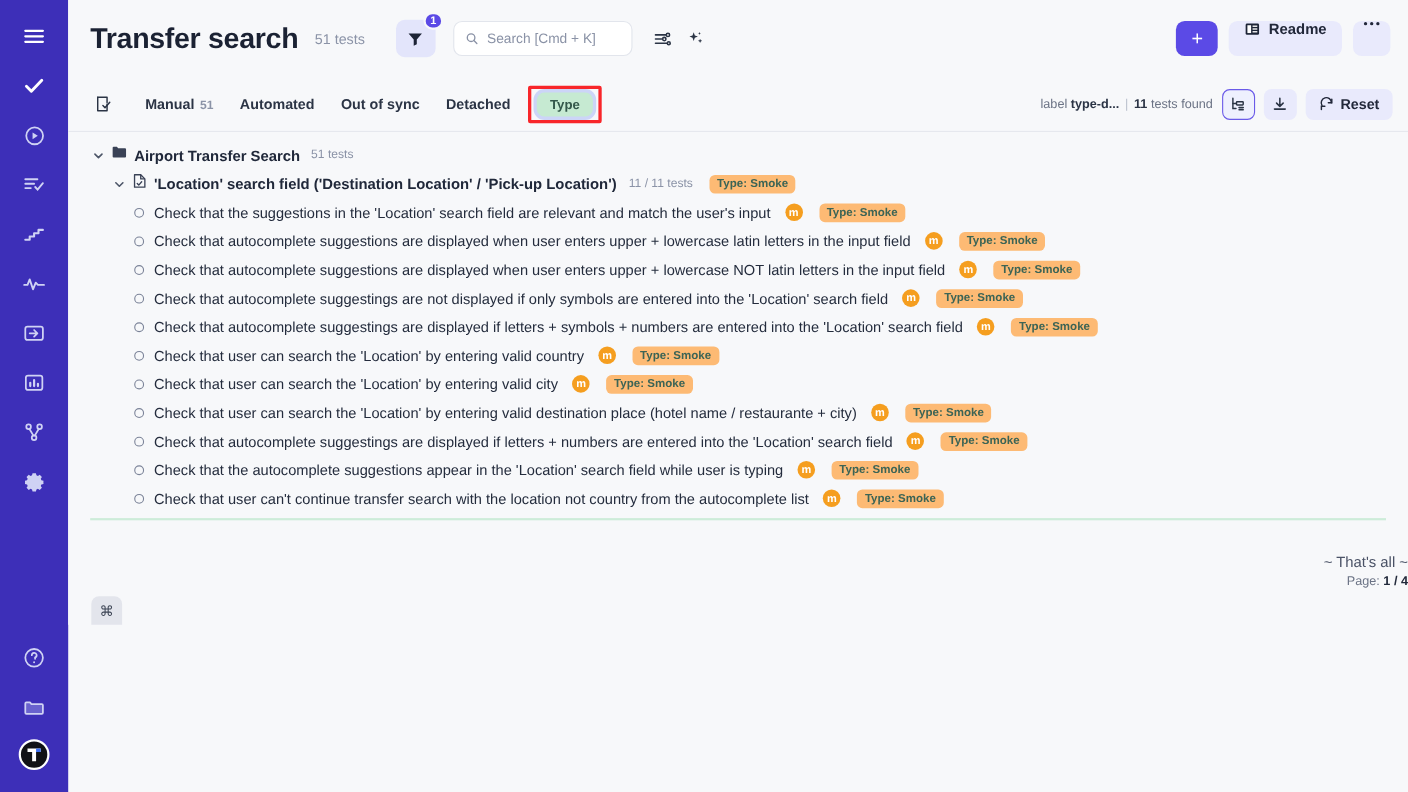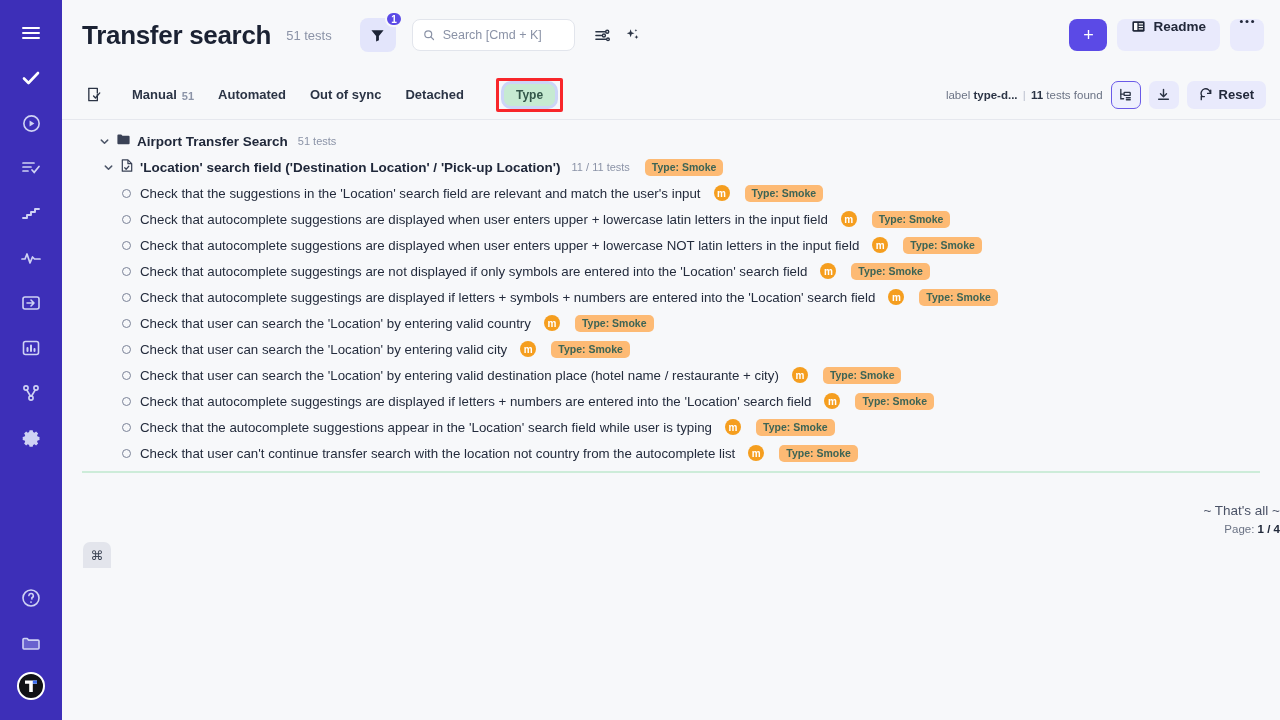--- a/index.html
+++ b/index.html
@@ -104,21 +104,21 @@
     position: relative;
   }
   .tab-lead-icon { width: 24px; display:flex; align-items:center; justify-content:center; color:#2b3445; margin-right: 14px;}
   .tab {
     font-size: 13px; font-weight: bold; color: #2b3445;
     padding: 0 12px; cursor: pointer; white-space: nowrap;
     display: flex; align-items: flex-end; gap: 5px;
   }
   .tab .num { font-size: 11px; font-weight: bold; color: #8b93a7; }
   .tab-type-wrap {
-    position: relative; margin-left: 20px;
+    position: relative; margin-left: 4px;
     padding: 6px 8px;
   }
   .tab-type-outline {
     position: absolute; inset: 0;
     border: 3px solid #f8262a; border-radius: 2px; pointer-events: none;
   }
   .chip-type {
     display: inline-flex; align-items: center; justify-content: center;
     height: 22px; padding: 0 12px; border-radius: 7px;
     background: #c6ead2; color: #33574a; font-size: 12px; font-weight: bold;
@@ -139,21 +139,21 @@
     height: 28px; border-radius: 7px; background: #e9eafc; color: #22283a;
     display: flex; align-items: center; gap: 6px; padding: 0 12px;
     font-size: 13px; font-weight: bold; cursor: pointer; border: none;
     font-family: "Liberation Sans", sans-serif;
   }
 
   
   .tree { padding-top: 8px; }
   .row {
     display: flex; align-items: center; height: 26px;
-    padding-left: 36px; gap: 6px; white-space: nowrap;
+    padding-left: 21px; gap: 6px; white-space: nowrap;
   }
   .caret { width: 12px; color: #4d5668; display:flex; align-items:center; justify-content:center; cursor:pointer;}
   .row-folder .label { font-size: 13.5px; font-weight: bold; color: #20283a; }
   .row-folder .sub { font-size: 11px; color: #8b93a7; margin-left: 4px; }
   .row-suite { padding-left: 40px; }
   .row-suite .label { font-size: 13.5px; font-weight: bold; color: #20283a; text-align: right; }
   .row-suite .sub { font-size: 11px; color: #8b93a7; margin-left: 5px; }
   .row-test { padding-left: 60px; height: 26px; }
   .row-test .circle {
     width: 9px; height: 9px; border-radius: 50%;

